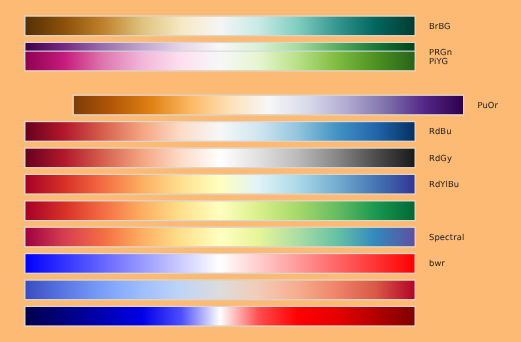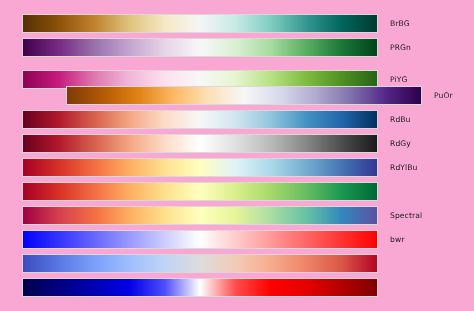--- a/index.html
+++ b/index.html
@@ -8,21 +8,21 @@
     padding: 0;
     background: #ffffff;
   }
   body {
     font-family: "DejaVu Sans", "Liberation Sans", sans-serif;
   }
   #figure {
     position: relative;
     width: 474px;
     height: 311px;
-    background: #f9a8d4;
+    background: #fdba74;
     overflow: hidden;
   }
   .cmap-row {
     position: absolute;
     left: 0;
     top: 0;
     width: 474px;
     height: 24px;
   }
   .cmap-bar {
@@ -52,21 +52,21 @@
 <div id="figure">
   <div id="rows">
       <div class="cmap-row" style="top: 12px;">
         <div class="cmap-bar" style="background: linear-gradient(to right, rgb(84, 48, 5) 0%, rgb(140, 81, 10) 10%, rgb(191, 129, 45) 20%, rgb(223, 194, 125) 30%, rgb(246, 232, 195) 40%, rgb(245, 245, 245) 50%, rgb(199, 234, 229) 60%, rgb(128, 205, 193) 70%, rgb(53, 151, 143) 80%, rgb(1, 102, 94) 90%, rgb(0, 60, 48) 100%);"></div>
         <div class="cmap-label">BrBG</div>
       </div>
       <div class="cmap-row" style="top: 36px;">
         <div class="cmap-bar" style="background: linear-gradient(to right, rgb(64, 0, 75) 0%, rgb(118, 42, 131) 10%, rgb(153, 112, 171) 20%, rgb(194, 165, 207) 30%, rgb(231, 212, 232) 40%, rgb(247, 247, 247) 50%, rgb(217, 240, 211) 60%, rgb(166, 219, 160) 70%, rgb(90, 174, 97) 80%, rgb(27, 120, 55) 90%, rgb(0, 68, 27) 100%);"></div>
         <div class="cmap-label">PRGn</div>
       </div>
-      <div class="cmap-row" style="top: 68px;">
+      <div class="cmap-row" style="top: 44px;">
         <div class="cmap-bar" style="background: linear-gradient(to right, rgb(142, 1, 82) 0%, rgb(197, 27, 125) 10%, rgb(222, 119, 174) 20%, rgb(241, 182, 218) 30%, rgb(253, 224, 239) 40%, rgb(247, 247, 247) 50%, rgb(230, 245, 208) 60%, rgb(184, 225, 134) 70%, rgb(127, 188, 65) 80%, rgb(77, 146, 33) 90%, rgb(39, 100, 25) 100%);"></div>
         <div class="cmap-label">PiYG</div>
       </div>
       <div class="cmap-row" style="top: 84px; margin-left: 44px;">
         <div class="cmap-bar" style="background: linear-gradient(to right, rgb(127, 59, 8) 0%, rgb(179, 88, 6) 10%, rgb(224, 130, 20) 20%, rgb(253, 184, 99) 30%, rgb(254, 224, 182) 40%, rgb(247, 247, 247) 50%, rgb(216, 218, 235) 60%, rgb(178, 171, 210) 70%, rgb(128, 115, 172) 80%, rgb(84, 39, 136) 90%, rgb(45, 0, 75) 100%);"></div>
         <div class="cmap-label">PuOr</div>
       </div>
       <div class="cmap-row" style="top: 108px;">
         <div class="cmap-bar" style="background: linear-gradient(to right, rgb(103, 0, 31) 0%, rgb(178, 24, 43) 10%, rgb(214, 96, 77) 20%, rgb(244, 165, 130) 30%, rgb(253, 219, 199) 40%, rgb(247, 247, 247) 50%, rgb(209, 229, 240) 60%, rgb(146, 197, 222) 70%, rgb(67, 147, 195) 80%, rgb(33, 102, 172) 90%, rgb(5, 48, 97) 100%);"></div>
         <div class="cmap-label">RdBu</div>

